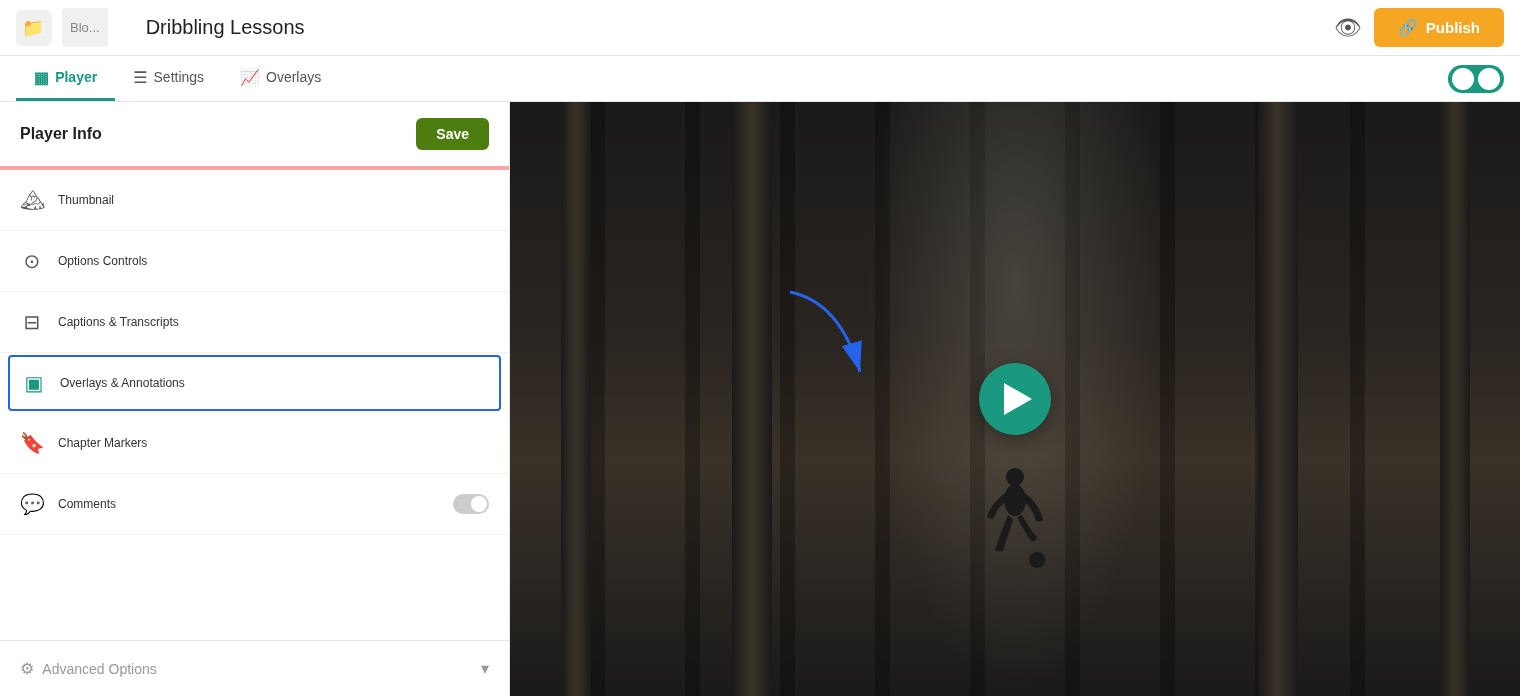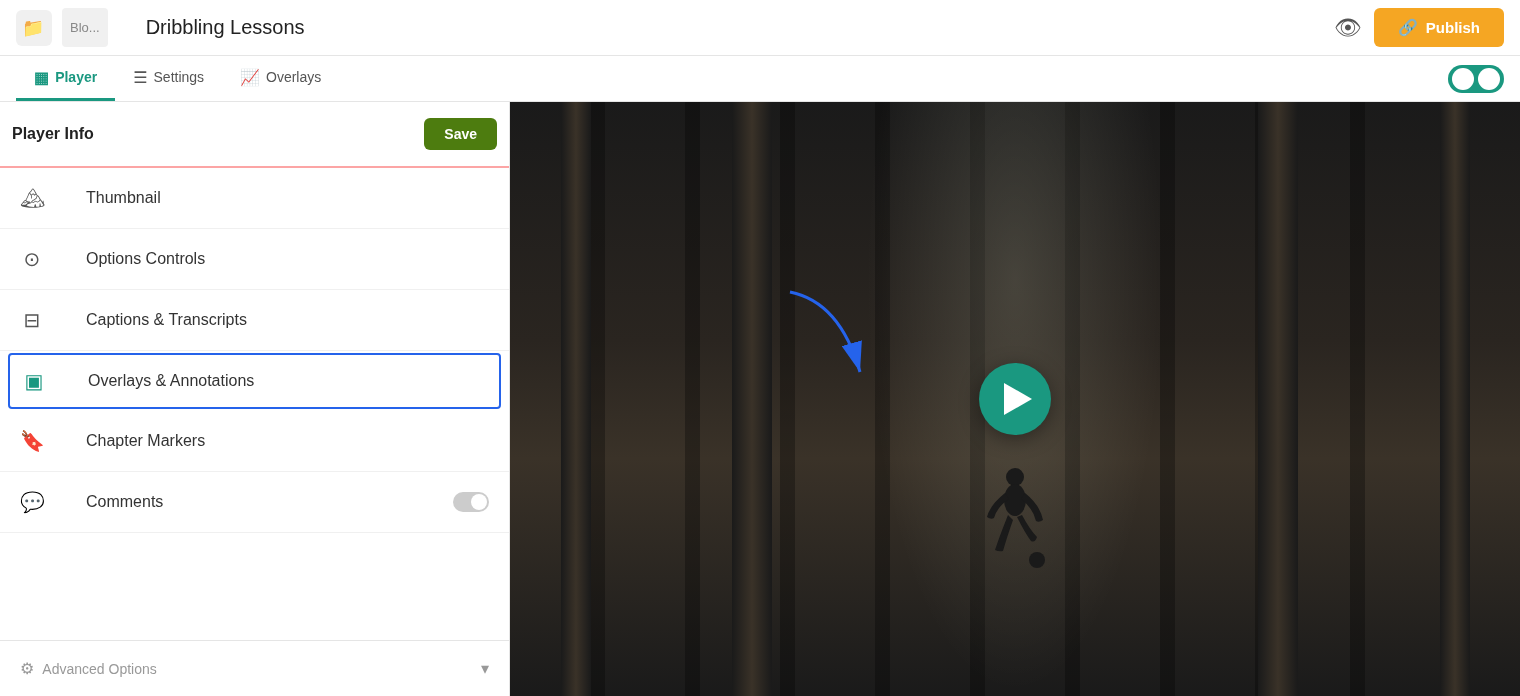--- a/index.html
+++ b/index.html
@@ -64,42 +64,42 @@
     
     .main { display: flex; height: calc(696px - 56px - 46px); }
 
     
     .sidebar {
       width: 510px; background: #fff; border-right: 1px solid #e5e5e5;
       display: flex; flex-direction: column; flex-shrink: 0;
     }
     .sidebar-header {
       display: flex; align-items: center; justify-content: space-between;
-      padding: 16px 12px; border-bottom: 2px solid #fca5a5;
+      padding: 16px 20px; border-bottom: 4px solid #fca5a5;
     }
     .sidebar-title { font-size: 16px; font-weight: 600; color: #222; }
     .save-btn {
       background: #4d7c0f; color: #fff; border: none; border-radius: 6px;
       padding: 8px 20px; font-size: 14px; font-weight: 600; cursor: pointer;
     }
 
     .sidebar-menu { flex: 1; overflow-y: auto; }
     .menu-item {
       display: flex; align-items: center; gap: 14px;
       padding: 18px 20px; border-bottom: 1px solid #f0f0f0;
       font-size: 15px; color: #333; cursor: pointer;
       position: relative;
     }
     .menu-item.active {
       border: 2px solid #2563eb; border-radius: 4px;
       background: #fff; margin: 2px 8px; padding: 14px 12px;
     }
     .menu-item-icon { font-size: 20px; color: #555; width: 24px; text-align: center; }
     .menu-item-icon.green { color: #1a9880; }
-    .menu-item-label { font-size: 16px; margin-left: 28px; }
+    .menu-item-label { font-size: 12px; }
     .menu-item-toggle {
       margin-left: auto;
     }
     .small-toggle {
       width: 36px; height: 20px; background: #ccc; border-radius: 10px;
       display: flex; align-items: center; padding: 2px; cursor: pointer; position: relative;
     }
     .small-toggle-knob {
       width: 16px; height: 16px; background: #fff; border-radius: 50%;
       position: absolute; right: 2px;

